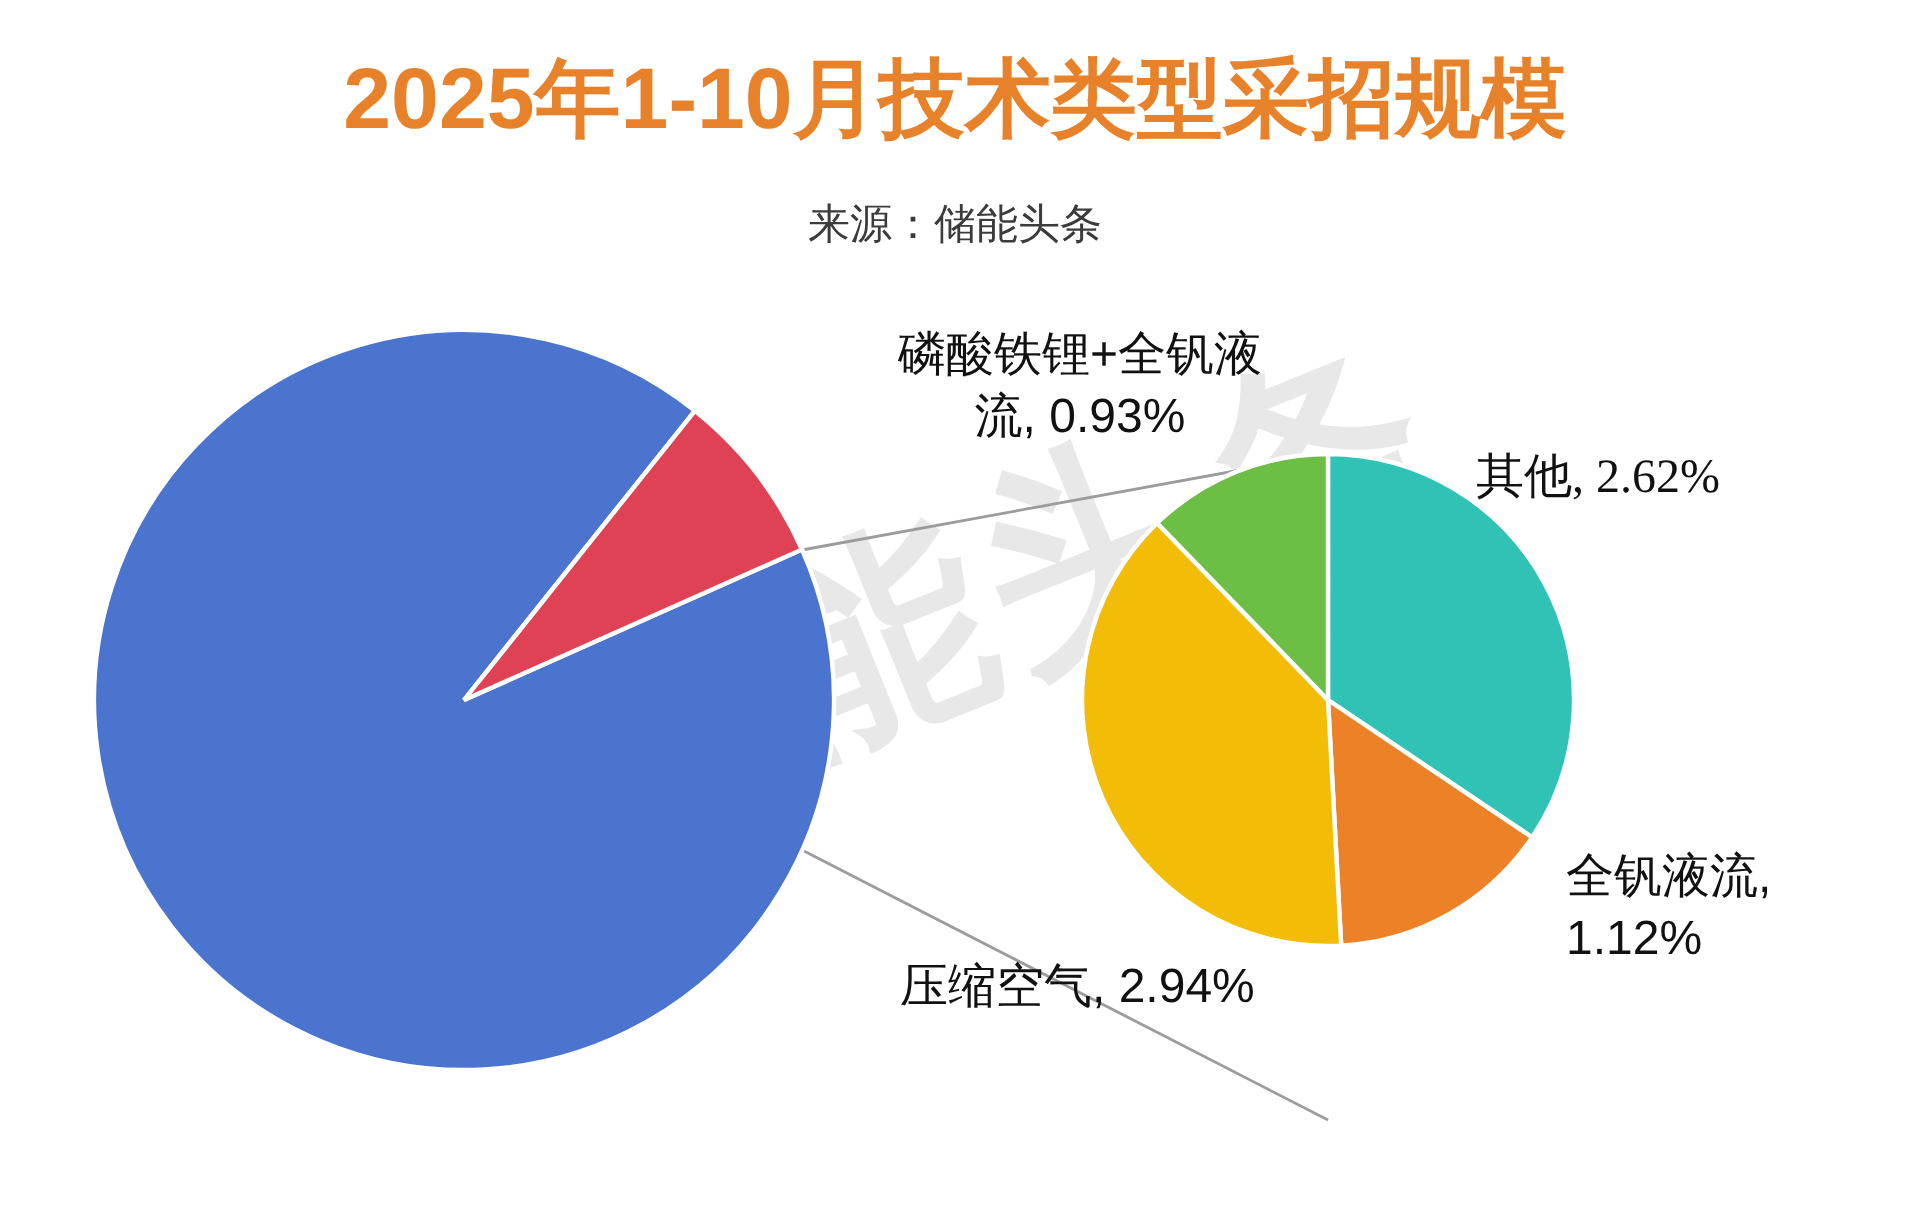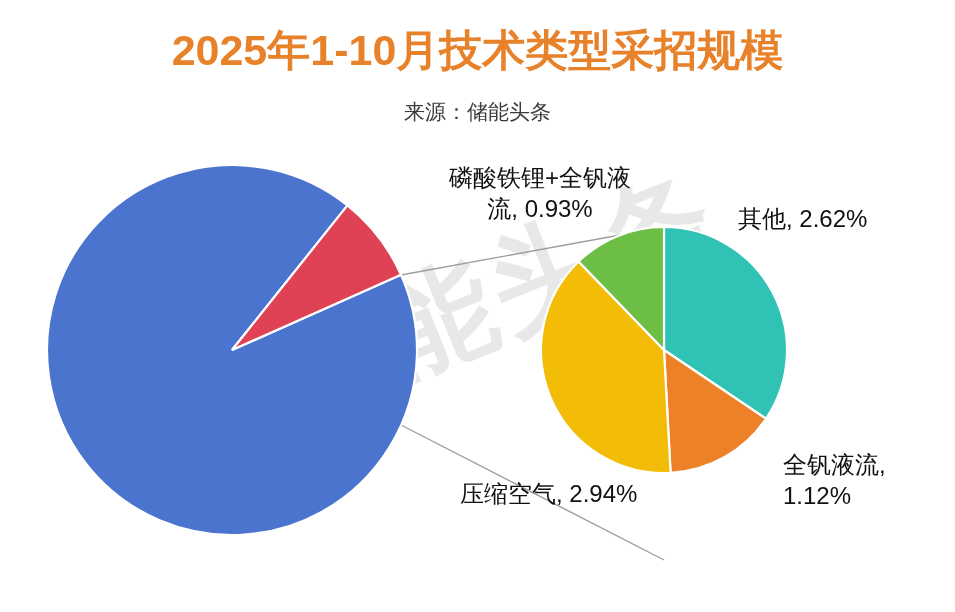--- a/index.html
+++ b/index.html
@@ -52,23 +52,23 @@
   .slice-label {
     position: absolute;
     font-size: 24px;
     color: #111111;
     font-weight: normal;
     line-height: 1.28;
     white-space: pre-line;
   }
   .lbl-main    { left: 99px;  top: 283px; }
   .lbl-lfpvrfb { left: 440px; top: 163px; width: 200px; text-align: center; }
-  .lbl-other   { left: 738px; top: 204px; }
-  .lbl-vrfb    { left: 783px; top: 450px; }
-  .lbl-caes    { left: 460px; top: 479px; }
+  .lbl-other   { left: 738px; top: 224px; font-family: Liberation Serif, serif; }
+  .lbl-vrfb    { left: 783px; top: 424px; }
+  .lbl-caes    { left: 450px; top: 479px; }
 </style>
 </head>
 <body>
 
 <div id="chart-root">
 
   <div class="chart-title">2025年1-10月技术类型采招规模</div>
   <div class="chart-subtitle">来源：储能头条</div>
 
   <svg class="plot" width="955" height="612" viewBox="0 0 955 612">

